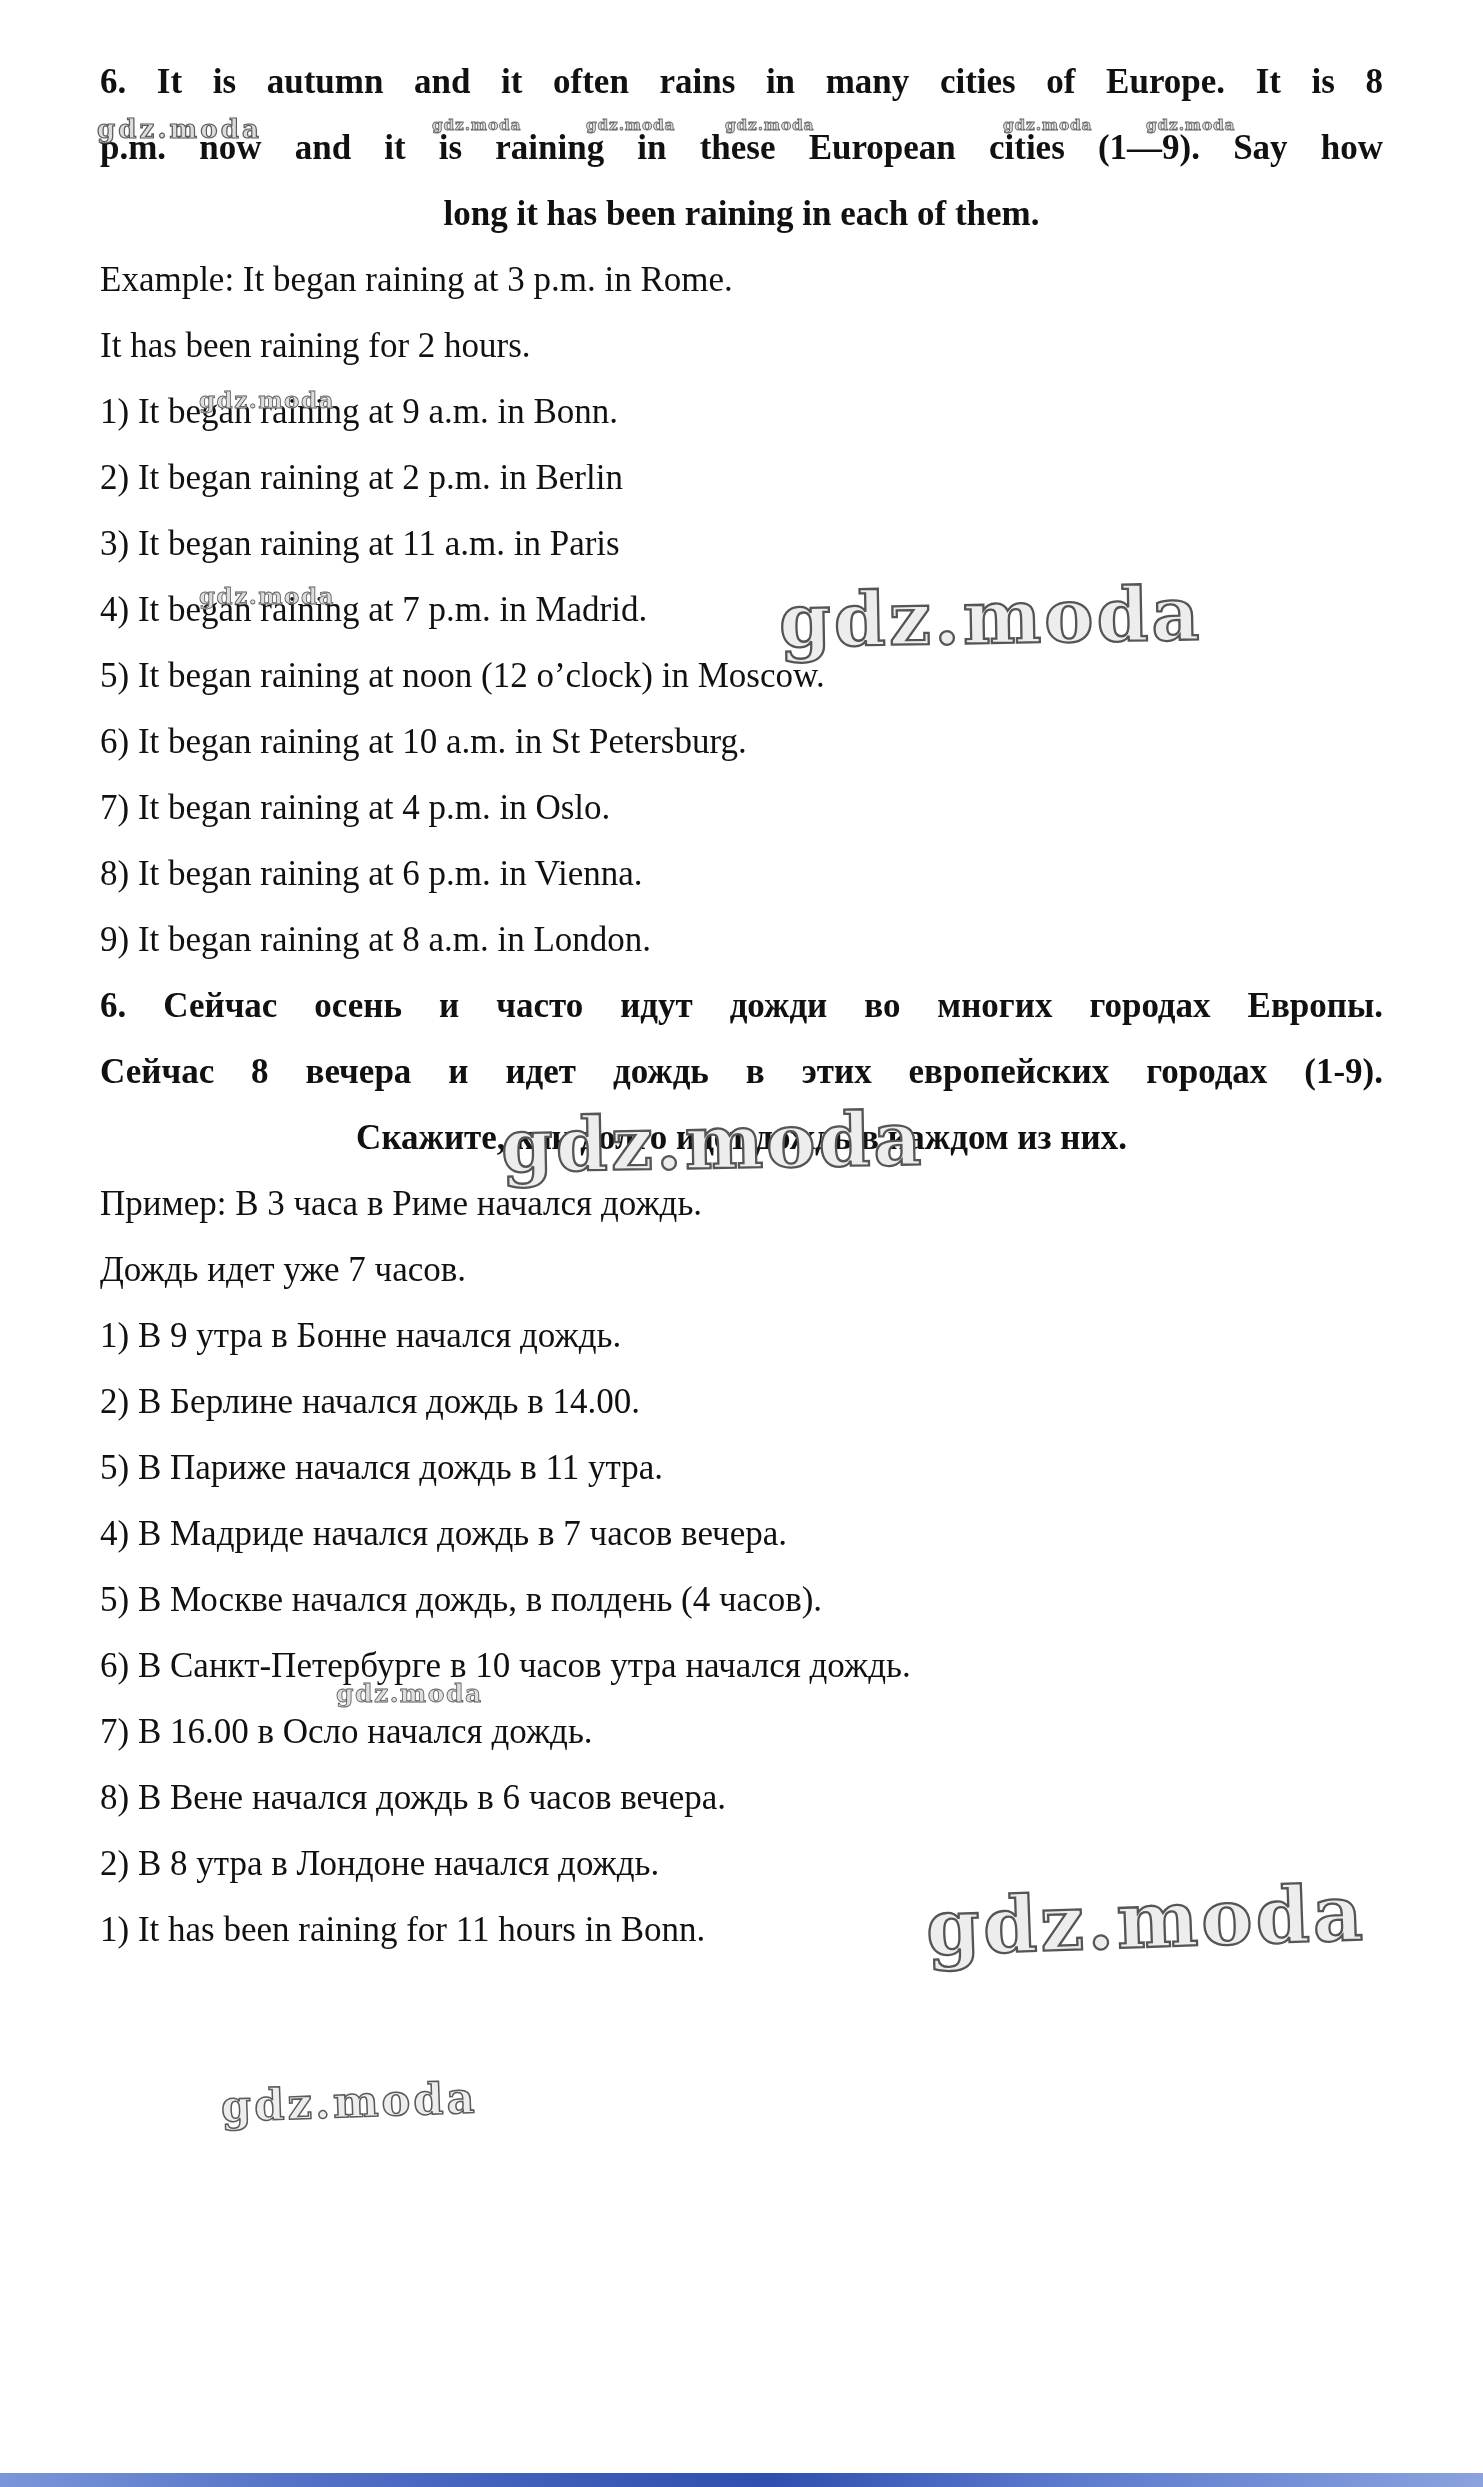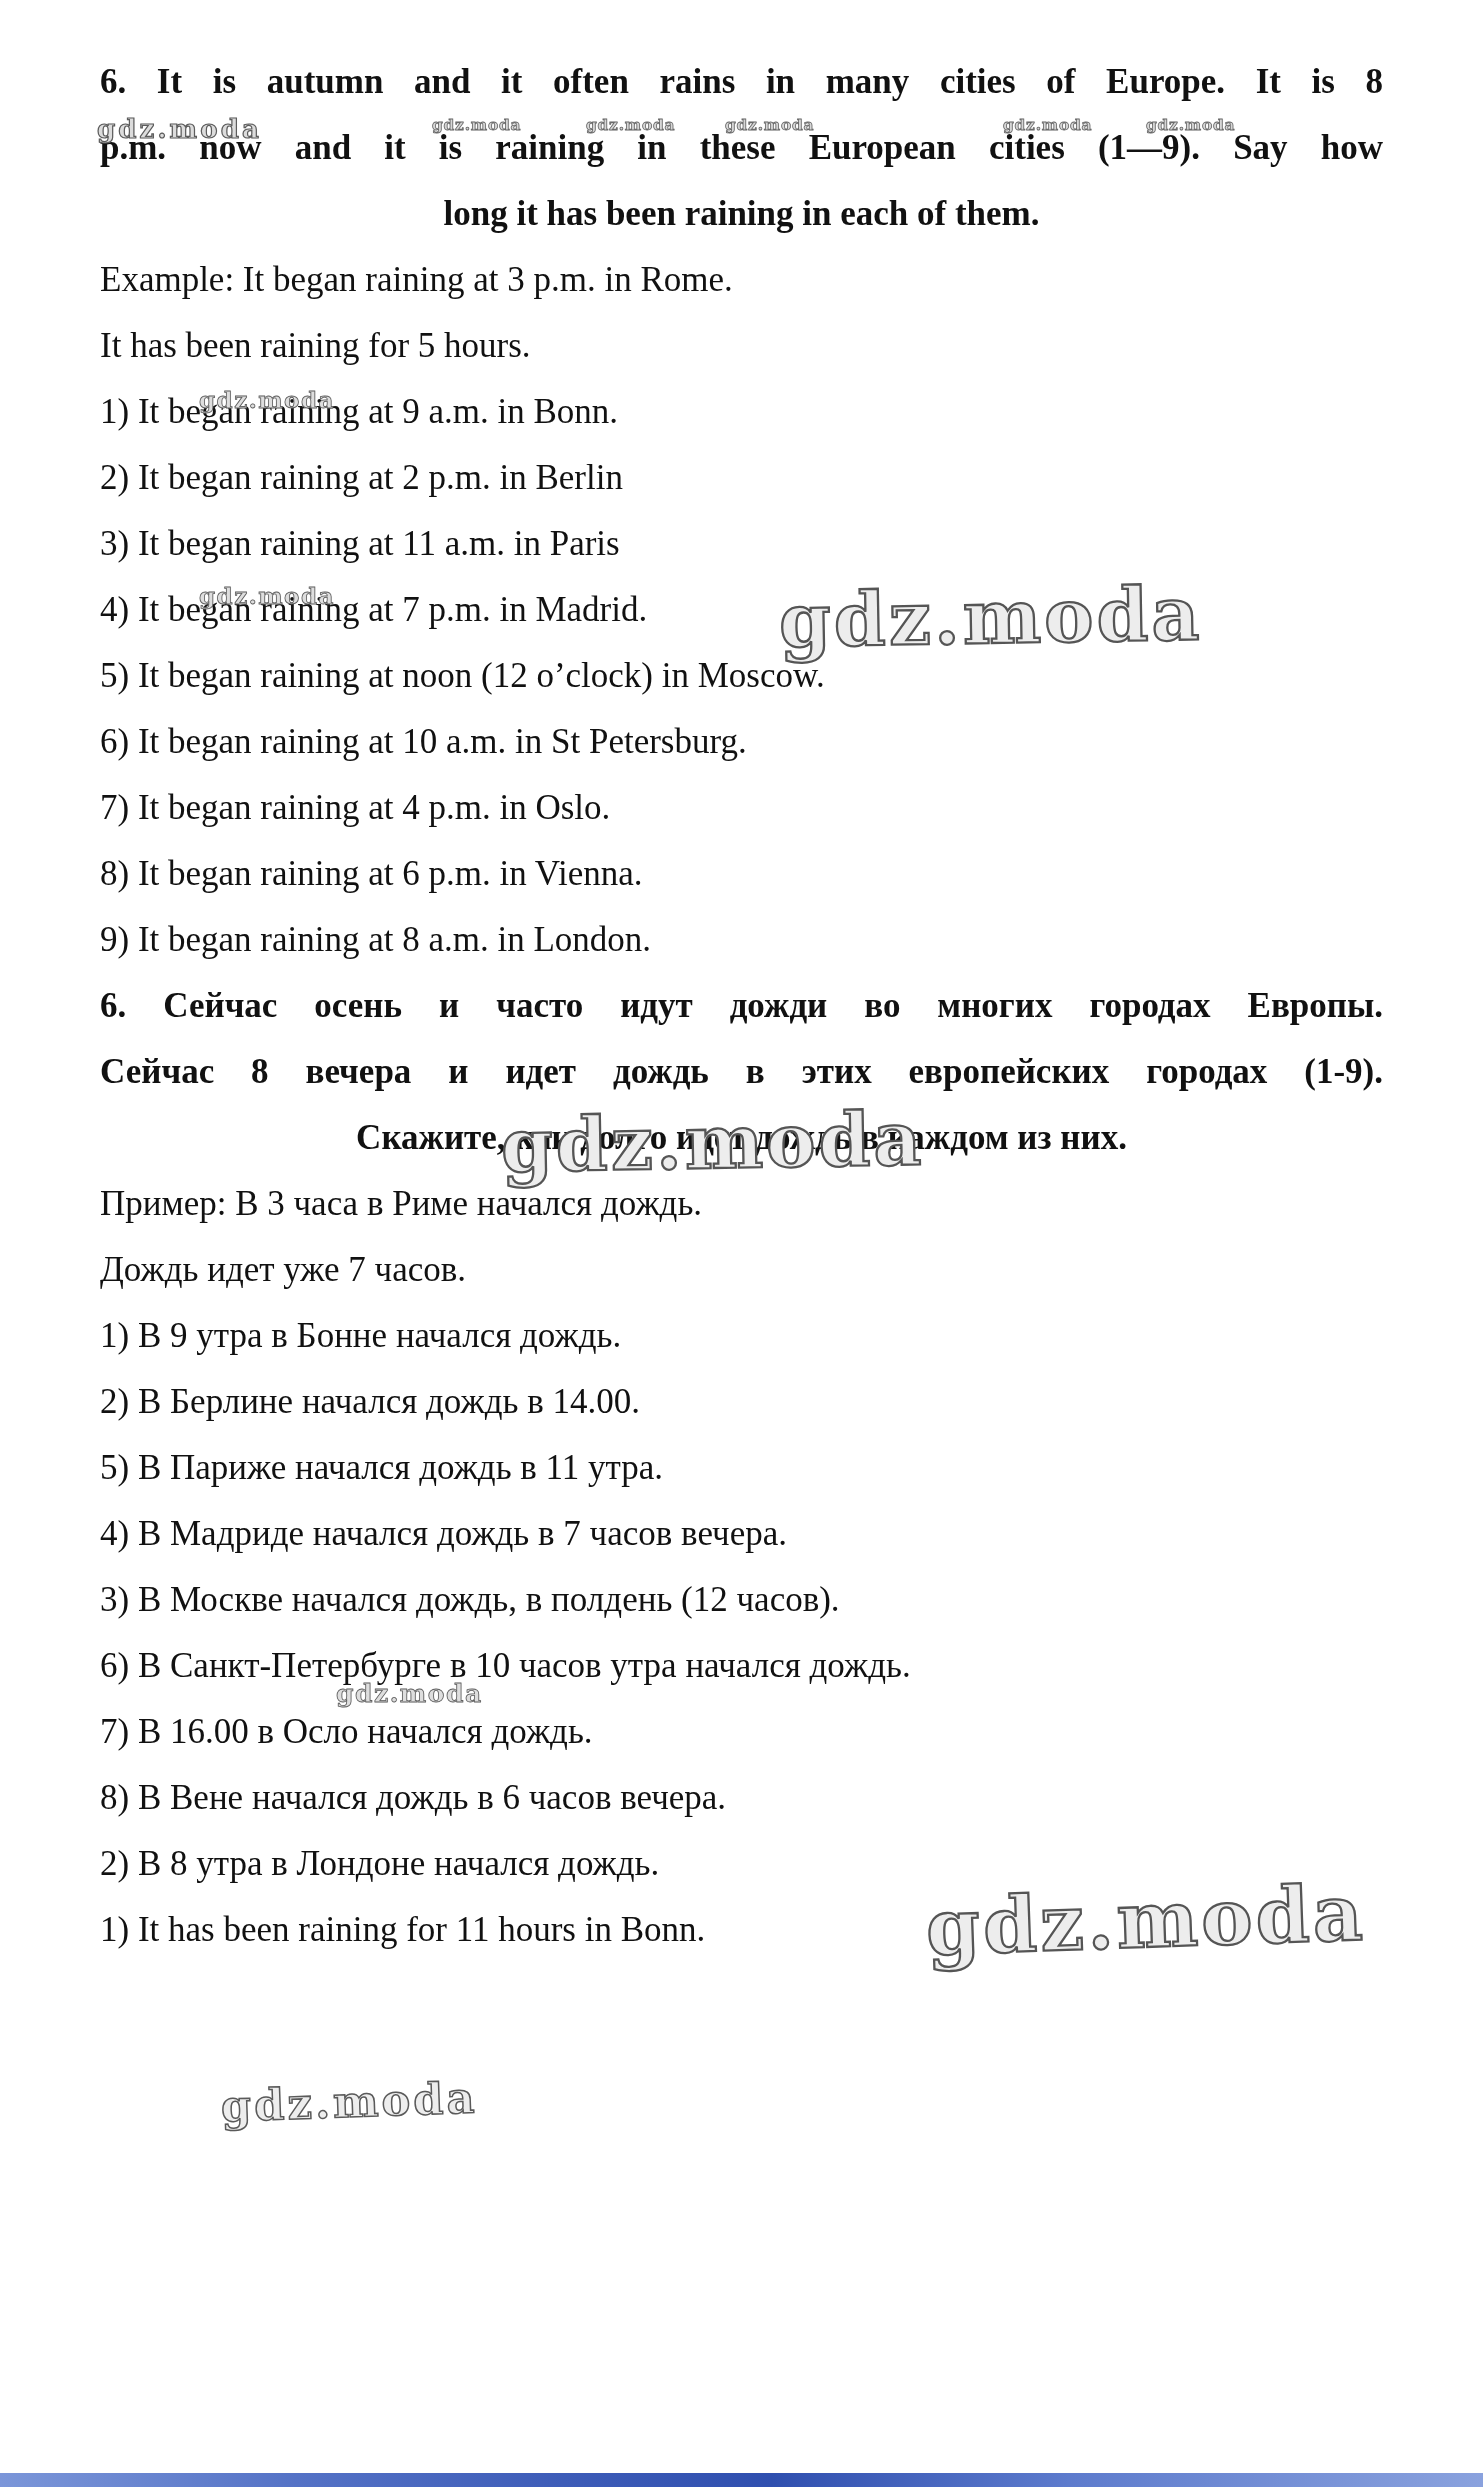--- a/index.html
+++ b/index.html
@@ -81,21 +81,21 @@
 
 <div class="page">
 
   <div class="content">
 
     <p class="line bold justify">6. It is autumn and it often rains in many cities of Europe. It is 8</p>
     <p class="line bold justify">p.m. now and it is raining in these European cities (1—9). Say how</p>
     <p class="line bold">long it has been raining in each of them.</p>
 
     <p class="line">Example: It began raining at 3 p.m. in Rome.</p>
-    <p class="line">It has been raining for 5 hours.</p>
+    <p class="line">It has been raining for 2 hours.</p>
 
     <p class="line">1) It began raining at 9 a.m. in Bonn.</p>
     <p class="line">2) It began raining at 2 p.m. in Berlin</p>
     <p class="line">3) It began raining at 11 a.m. in Paris</p>
     <p class="line">4) It began raining at 7 p.m. in Madrid.</p>
     <p class="line">5) It began raining at noon (12 o’clock) in Moscow.</p>
     <p class="line">6) It began raining at 10 a.m. in St Petersburg.</p>
     <p class="line">7) It began raining at 4 p.m. in Oslo.</p>
     <p class="line">8) It began raining at 6 p.m. in Vienna.</p>
     <p class="line">9) It began raining at 8 a.m. in London.</p>
@@ -104,21 +104,21 @@
     <p class="line bold justify">Сейчас 8 вечера и идет дождь в этих европейских городах (1-9).</p>
     <p class="line bold">Скажите, как долго идет дождь в каждом из них.</p>
 
     <p class="line">Пример: В 3 часа в Риме начался дождь.</p>
     <p class="line">Дождь идет уже 7 часов.</p>
 
     <p class="line">1) В 9 утра в Бонне начался дождь.</p>
     <p class="line">2) В Берлине начался дождь в 14.00.</p>
     <p class="line">5) В Париже начался дождь в 11 утра.</p>
     <p class="line">4) В Мадриде начался дождь в 7 часов вечера.</p>
-    <p class="line">3) В Москве начался дождь, в полдень (12 часов).</p>
+    <p class="line">5) В Москве начался дождь, в полдень (4 часов).</p>
     <p class="line">6) В Санкт-Петербурге в 10 часов утра начался дождь.</p>
     <p class="line">7) В 16.00 в Осло начался дождь.</p>
     <p class="line">8) В Вене начался дождь в 6 часов вечера.</p>
     <p class="line">2) В 8 утра в Лондоне начался дождь.</p>
 
     <p class="line gap-before-answer">1) It has been raining for 11 hours in Bonn.</p>
   </div>
 
   <div class="wm" id="wm-top-left">gdz.moda</div>
   <div class="wm wm-tiny" id="wm-tiny-1">gdz.moda</div>

